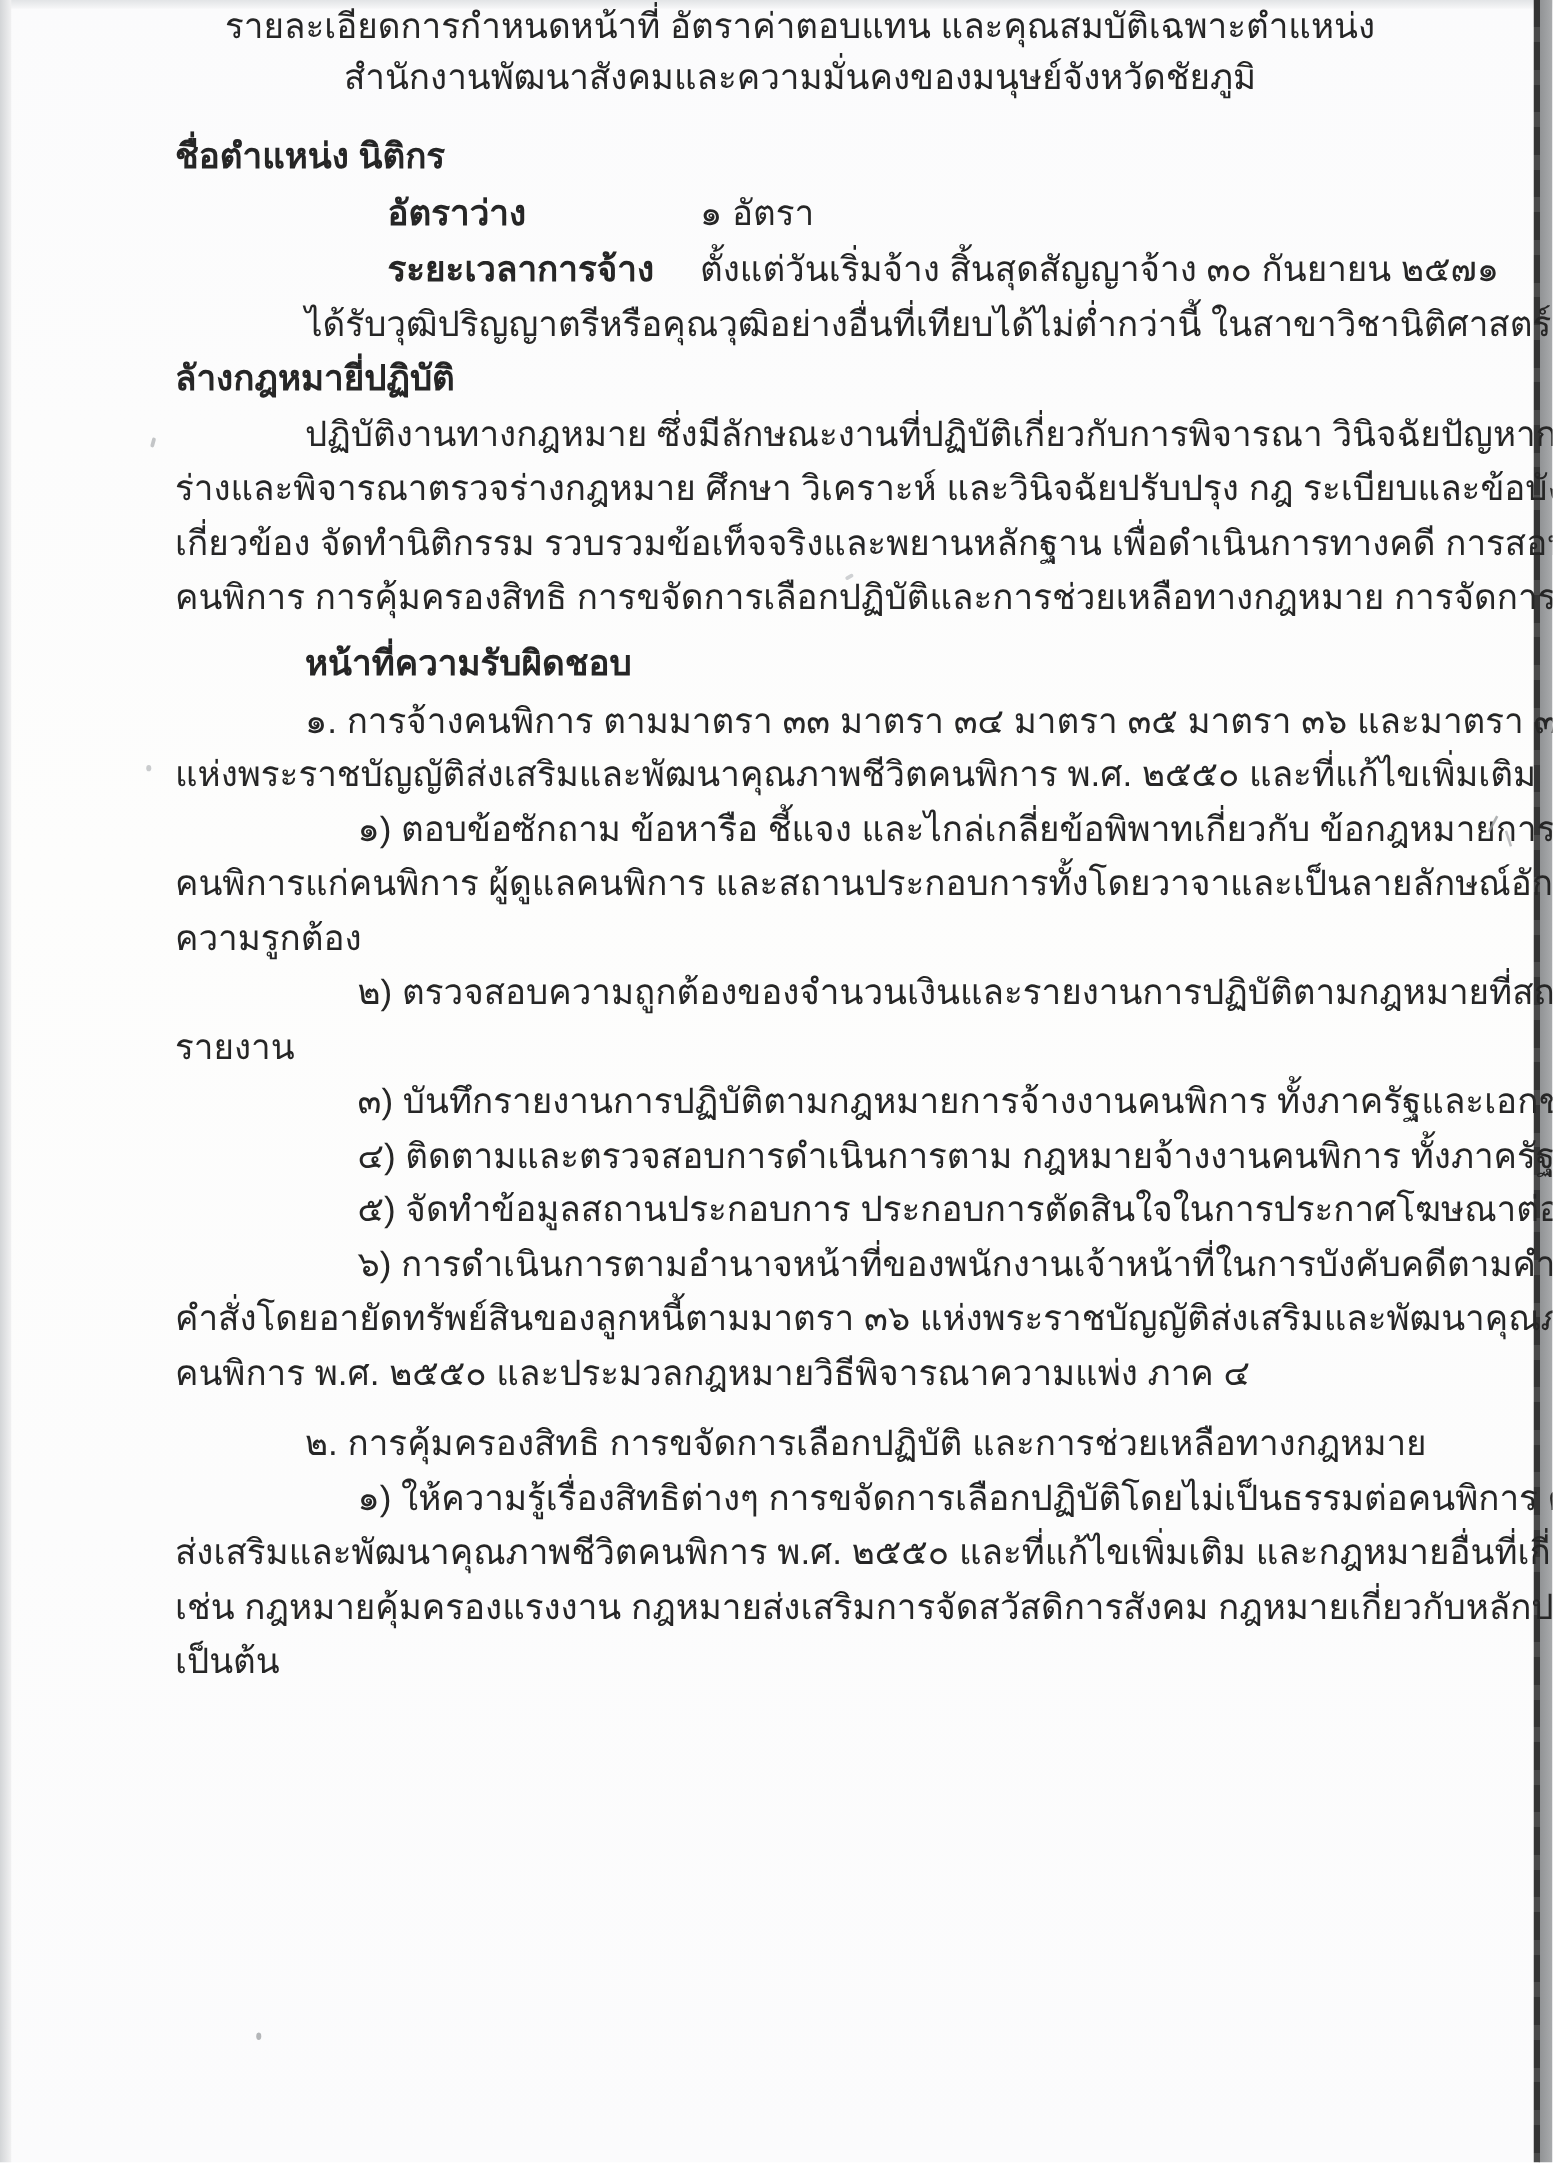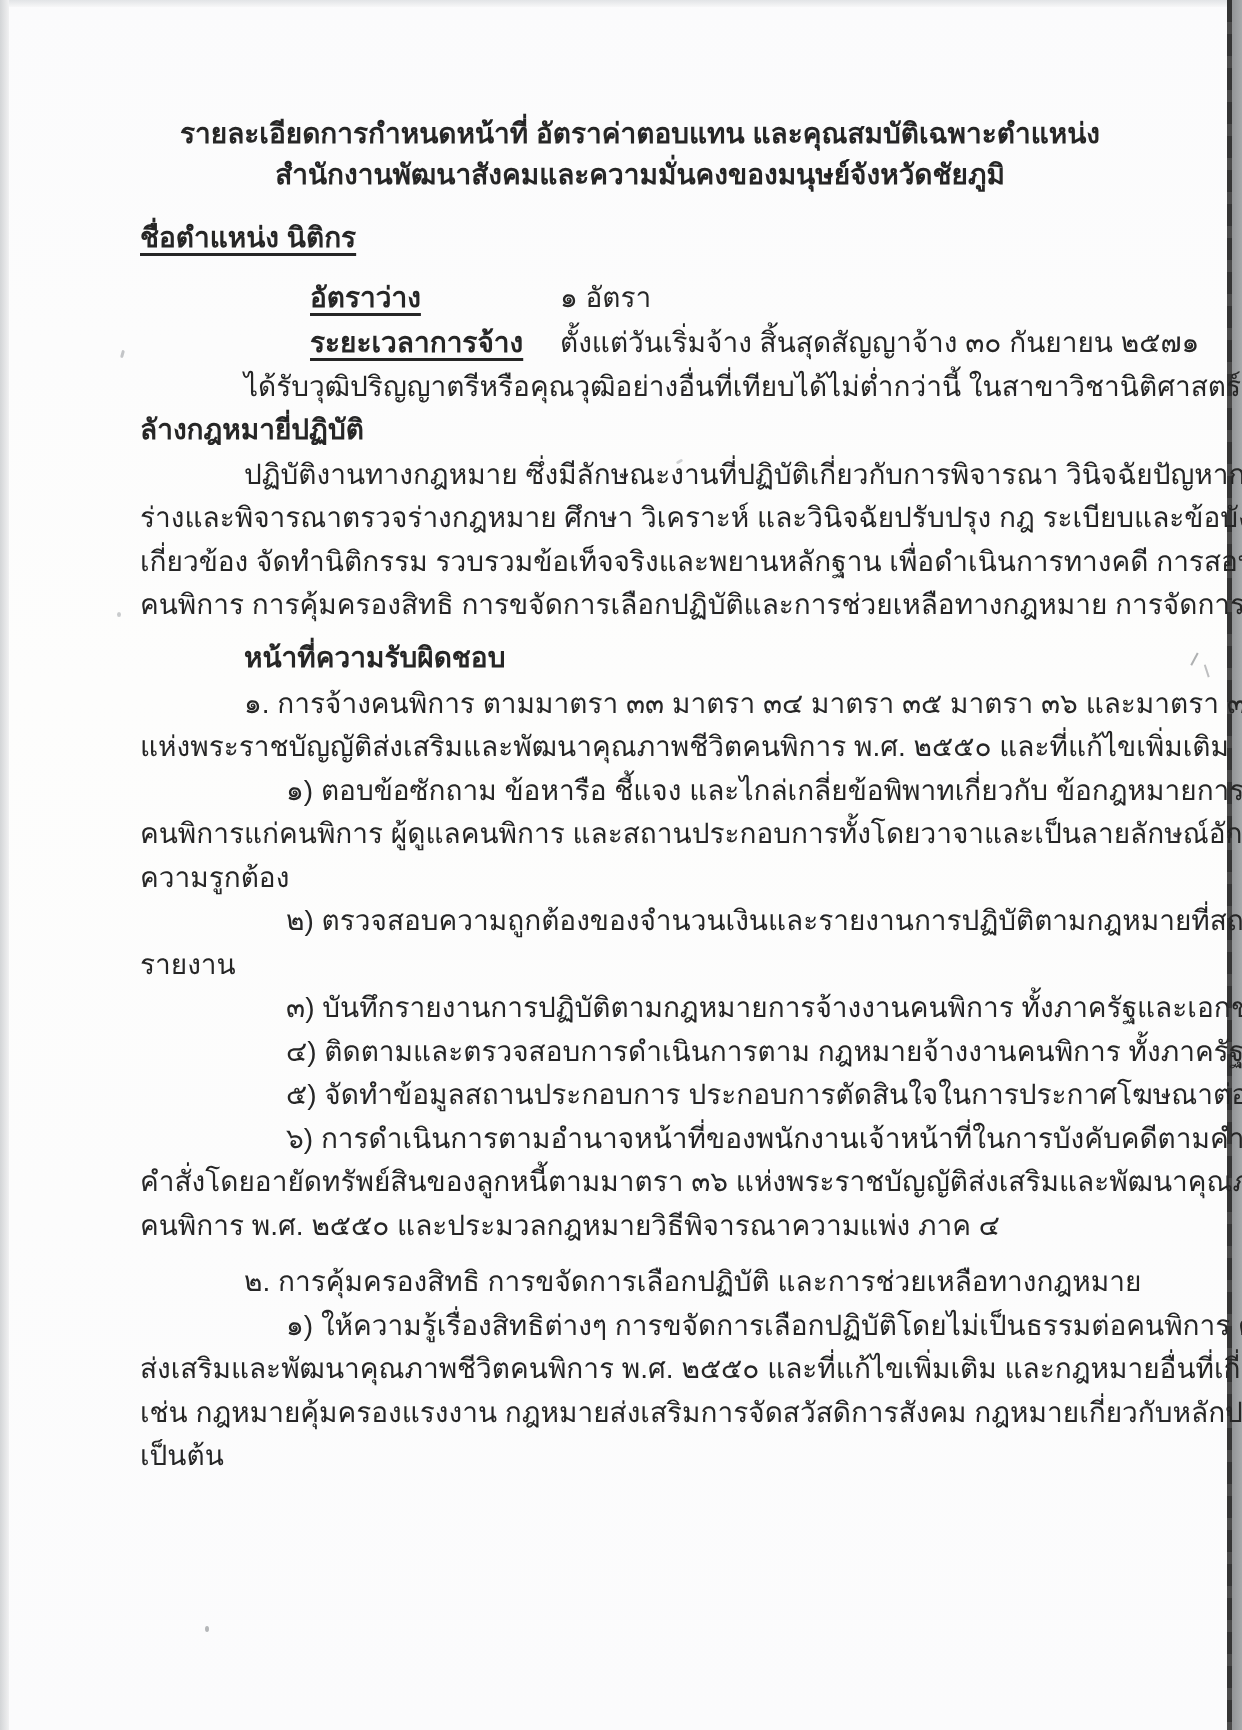--- a/index.html
+++ b/index.html
@@ -20,27 +20,27 @@
   .edge-right-outer{position:absolute;right:0;top:0;bottom:0;width:11px;
     background:linear-gradient(90deg,#8f9193,#a9abad);}
   .edge-right-dark{position:absolute;right:10px;top:0;bottom:0;width:5px;
     background:repeating-linear-gradient(180deg,var(--edge-shadow,#343434) 0 22px,#4a4a4a 22px 34px);}
   
   .content{
     position:absolute;left:140px;top:0;width:1000px;
     color:var(--ink,#262626);
     font-size:28px;
   }
-  .title{padding-top:113px;text-align:center;font-weight:700;line-height:41px;}
+  .title{text-align:center;font-weight:400;line-height:41px;}
   .heading-underline{
-    font-weight:700;text-decoration:underline;
+    font-weight:700;
     text-decoration-thickness:2.5px;text-underline-offset:6px;
   }
   .pos-heading{margin-top:23px;line-height:40px;}
-  .fields{margin-top:18px;}
+  .fields{margin-top:4px;}
   .frow{line-height:44.5px;white-space:nowrap;}
   .flabel{display:inline-block;min-width:250px;margin-left:170px;}
   .qual-heading{margin-top:25px;line-height:40px;}
   .section-heading{font-weight:700;line-height:40px;}
   .jobnature-heading{margin-top:-2px;line-height:46px;}
   .resp-heading{margin-top:7px;padding-left:104px;line-height:48px;}
   .lines{margin:0;}
   .ln{line-height:43.5px;white-space:nowrap;}
   .ln.first{padding-left:104px;}
   .ln.sub{padding-left:146px;}

